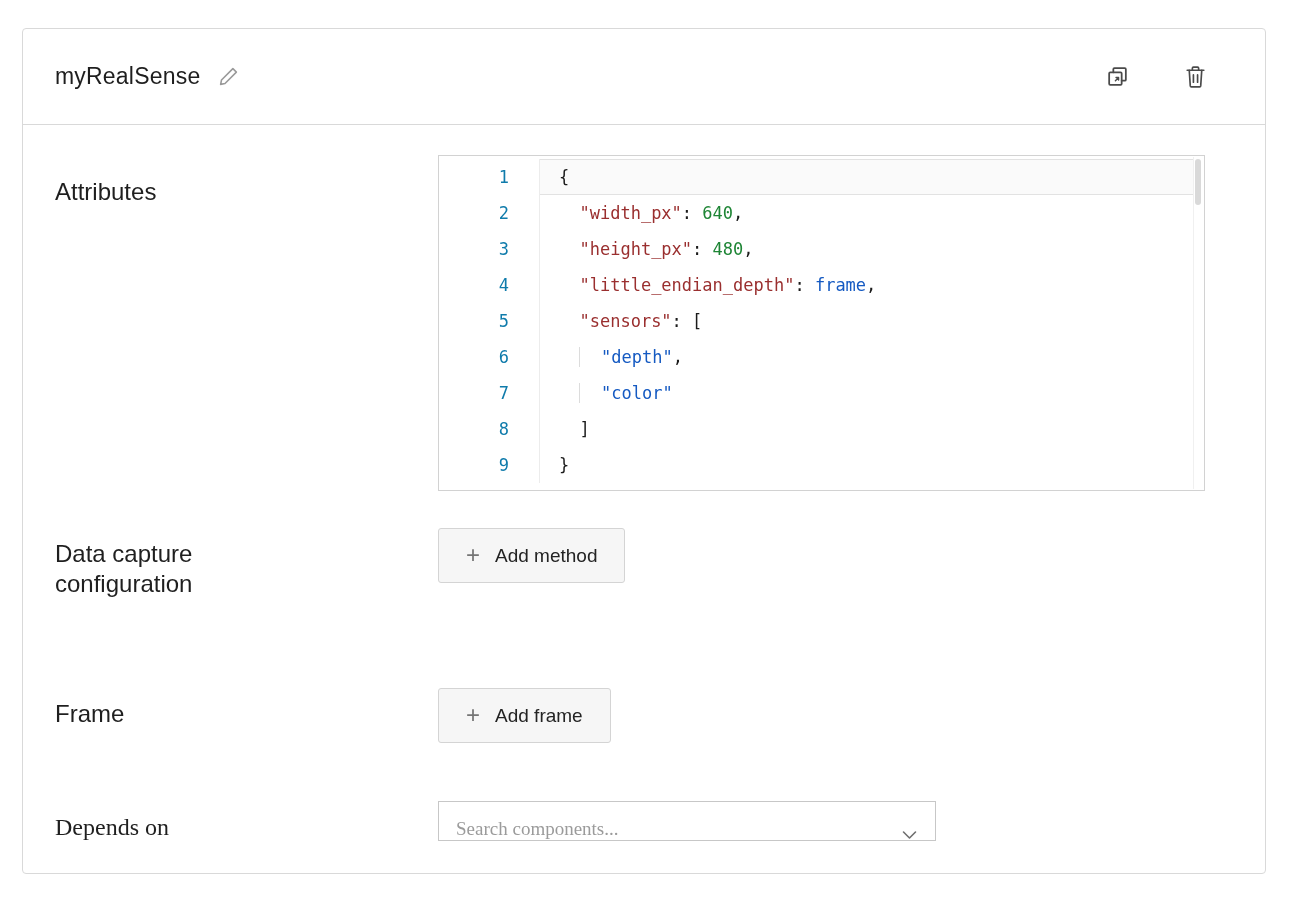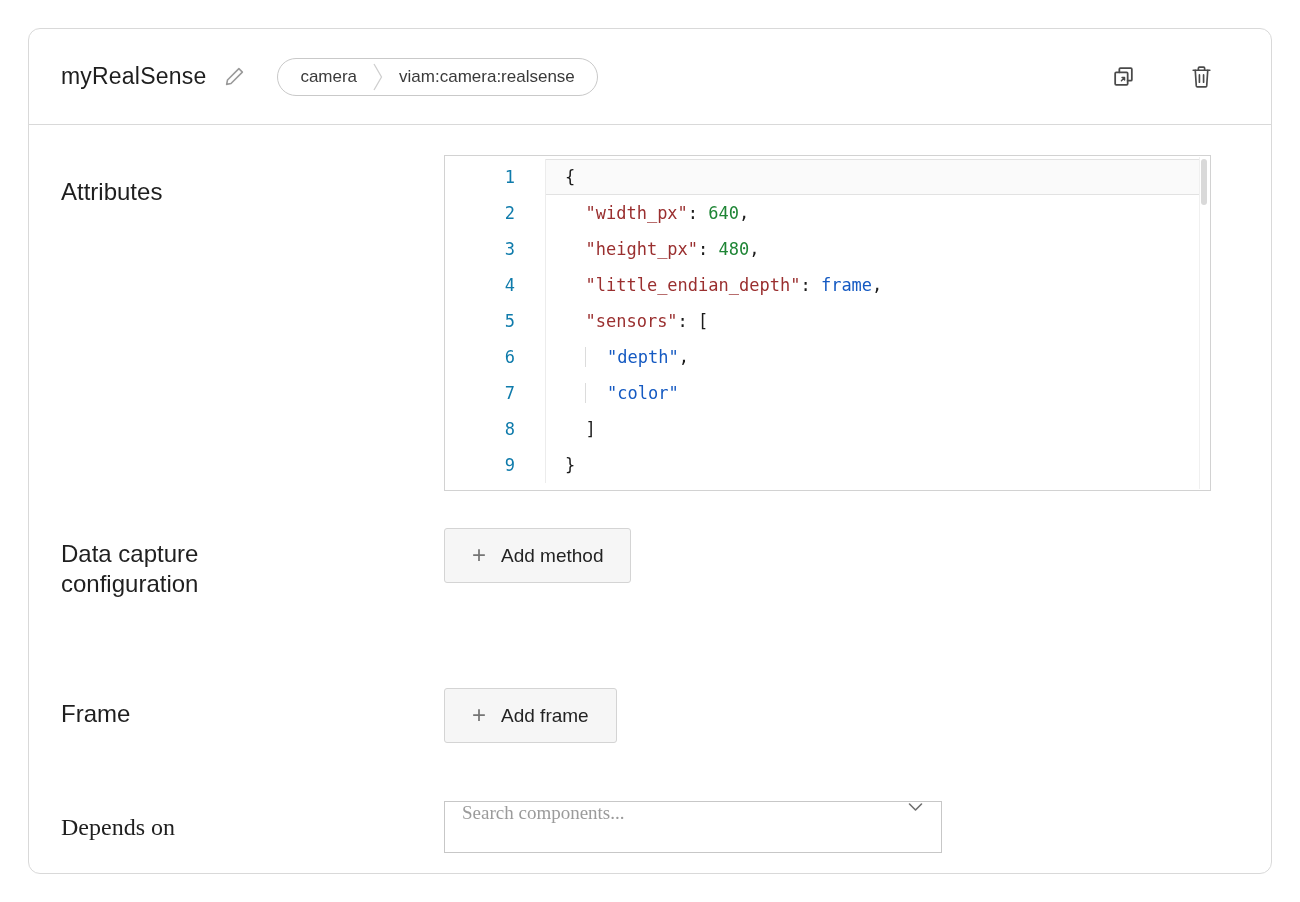--- a/index.html
+++ b/index.html
@@ -1,22 +1,22 @@
 <!DOCTYPE html>
 <html style="--color-json-key: #9a2f2f; --color-json-number: #1e8535; --color-json-bool: #155ac2; --color-json-string: #155ac2; --color-line-number: #0f7bab; --color-card-border: #d9d9d9;"><head>
 <meta charset="utf-8">
 <style>
   * { box-sizing: border-box; margin: 0; padding: 0; }
   html, body { width: 1300px; height: 902px; background: #ffffff; overflow: hidden; }
   body { font-family: "Liberation Sans", sans-serif; color: #282828; position: relative; }
 
   .card {
-    position: absolute; left: 28px; top: 28px;
+    position: absolute; left: 22px; top: 28px;
     width: 1244px; height: 846px;
-    background: #fff; border: 1px solid #d9d9d9; border-radius: 12px;
+    background: #fff; border: 1px solid #d9d9d9; border-radius: 4px;
   }
 
   
   .card-header {
     display: flex; align-items: center;
     height: 96px; padding: 0 26px 0 32px;
     border-bottom: 1px solid #d9d9d9;
   }
   .title { font-size: 23px; color: #1e1e1e; letter-spacing: .2px; }
   .icon-btn { background: none; border: none; cursor: pointer; display: inline-flex; align-items: center; justify-content: center; padding: 4px; }
@@ -71,22 +71,22 @@
   .add-btn {
     display: inline-flex; align-items: center; gap: 15px;
     height: 55px; padding: 0 27px;
     background: #f6f6f6; border: 1px solid #d4d4d4; border-radius: 3px;
     font-family: "Liberation Sans", sans-serif; font-size: 19px; color: #232323;
     cursor: pointer;
   }
   .plus-glyph { font-size: 24px; color: #757575; line-height: 1; transform: translateY(-1px); }
 
   .select {
-    display: flex; align-items: flex-start; justify-content: space-between;
-    width: 498px; height: 52px; padding: 0 18px 0 17px;
+    display: flex; align-items: flex-end; justify-content: space-between;
+    width: 498px; height: 40px; padding: 0 18px 0 17px;
     border: 1px solid #c7c7c7; background: #fff; cursor: pointer;
   }
   .select .placeholder { font-size: 19px; color: #9b9b9b; }
 
   svg { display: block; }
 </style>
 </head>
 <body>
 
 <div class="card">
@@ -95,29 +95,20 @@
     <span class="title">myRealSense</span>
 
     <button class="icon-btn pencil-btn">
       <span>
         <svg width="21" height="21" viewBox="0 0 24 24" fill="none" stroke="#9a9a9a" stroke-width="1.8" stroke-linecap="round" stroke-linejoin="round">
           <path d="M17 3l4 4L8 20l-5 1 1-5L17 3z"></path>
         </svg>
       </span>
     </button>
 
-    <div class="type-pill">
-      <span>camera</span>
-      <span>
-        <svg width="10" height="28" viewBox="0 0 10 28" fill="none" stroke="#cfcfcf" stroke-width="1.3">
-          <polyline points="1,1 8.5,14 1,27"></polyline>
-        </svg>
-      </span>
-      <span>viam:camera:realsense</span>
-    </div>
 
     <div class="header-actions">
       <button class="icon-btn">
         <span>
           <svg width="25" height="25" viewBox="0 0 24 24" fill="none" stroke="#4a4a4a" stroke-width="1.7" stroke-linecap="round" stroke-linejoin="round">
             <path d="M8 8V5a1 1 0 0 1 1-1h10a1 1 0 0 1 1 1v10a1 1 0 0 1-1 1h-3"></path>
             <rect x="4" y="8" width="12" height="12" rx="1"></rect>
             <path d="M10 16l3-3m0 0h-2.4m2.4 0v2.4" stroke-width="1.4"></path>
           </svg>
         </span>

